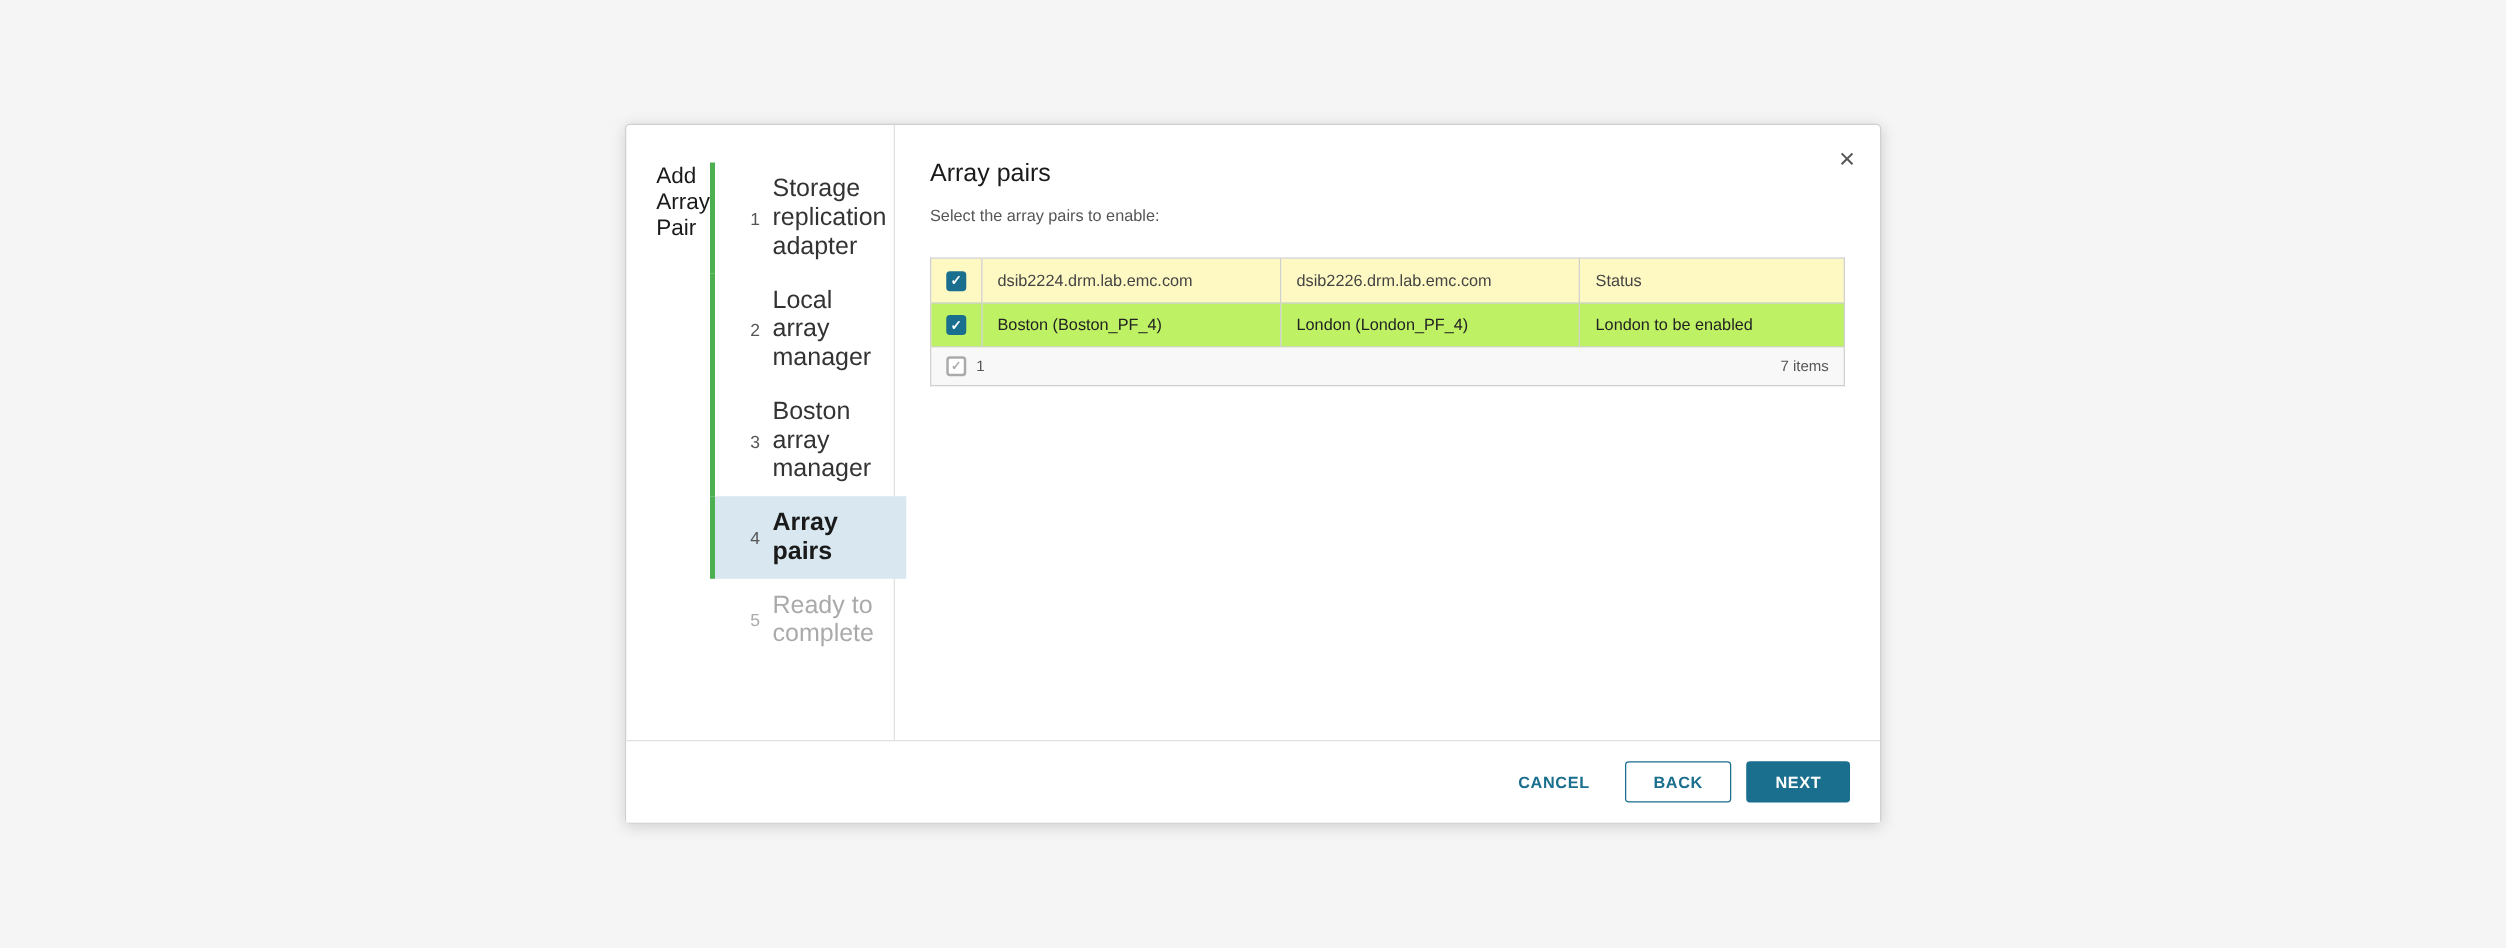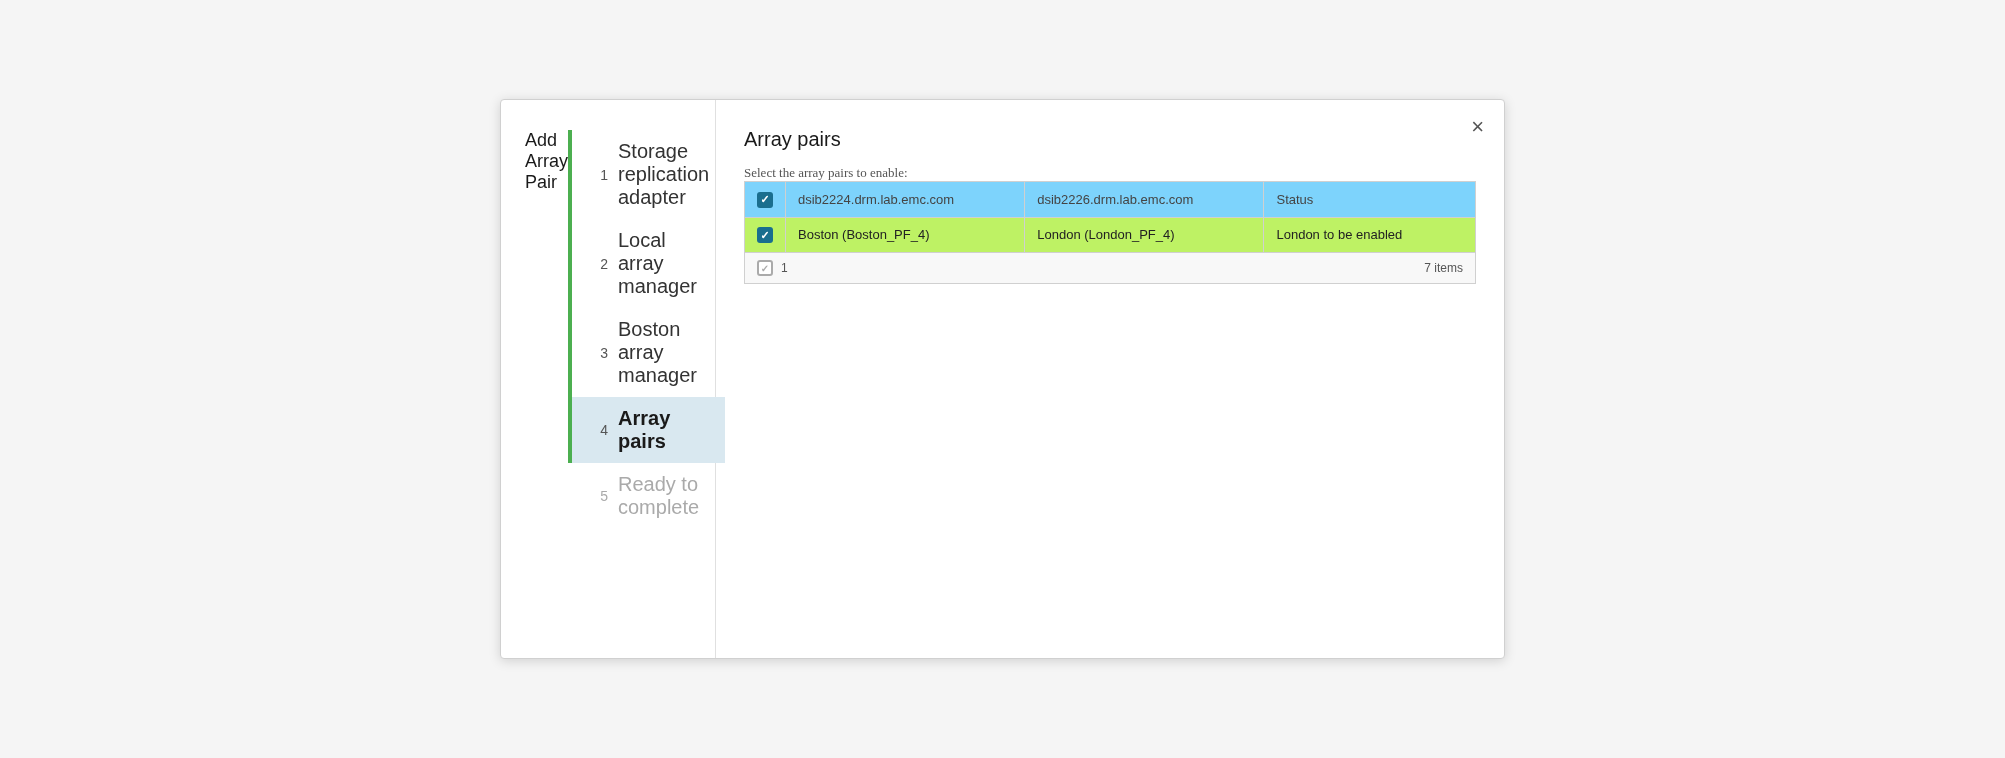--- a/index.html
+++ b/index.html
@@ -106,32 +106,31 @@
     }
     .content-title {
       font-size: 20px;
       font-weight: 400;
       color: #1a1a1a;
       margin-bottom: 14px;
     }
     .content-subtitle {
       font-size: 13px;
       color: #555;
-      margin-bottom: 0;
-      font-family: Liberation Serif, serif;
+      margin-bottom: 26px;
     }
     
     .array-table {
       width: 100%;
       border-collapse: collapse;
       font-size: 13px;
       border: 1px solid #d0d0d0;
     }
     .array-table thead tr {
-      background: #7dd3fc;
+      background: #fef9c3;
       border-bottom: 1px solid #d0d0d0;
       padding-left: 17px;
     }
     .array-table th {
       padding: 9px 12px;
       text-align: left;
       font-weight: 500;
       color: #444;
       border-right: 1px solid #d0d0d0;
     }
@@ -322,14 +321,19 @@
         <div class="footer-check-area">
           <div class="checkbox-grey"></div>
           <span>1</span>
         </div>
         <span>7 items</span>
       </div>
 
     </div>
   </div>
 
+  <div class="dialog-footer">
+    <button class="btn-cancel">CANCEL</button>
+    <button class="btn-back">BACK</button>
+    <button class="btn-next">NEXT</button>
+  </div>
 
 </div>
 
 </body></html>

